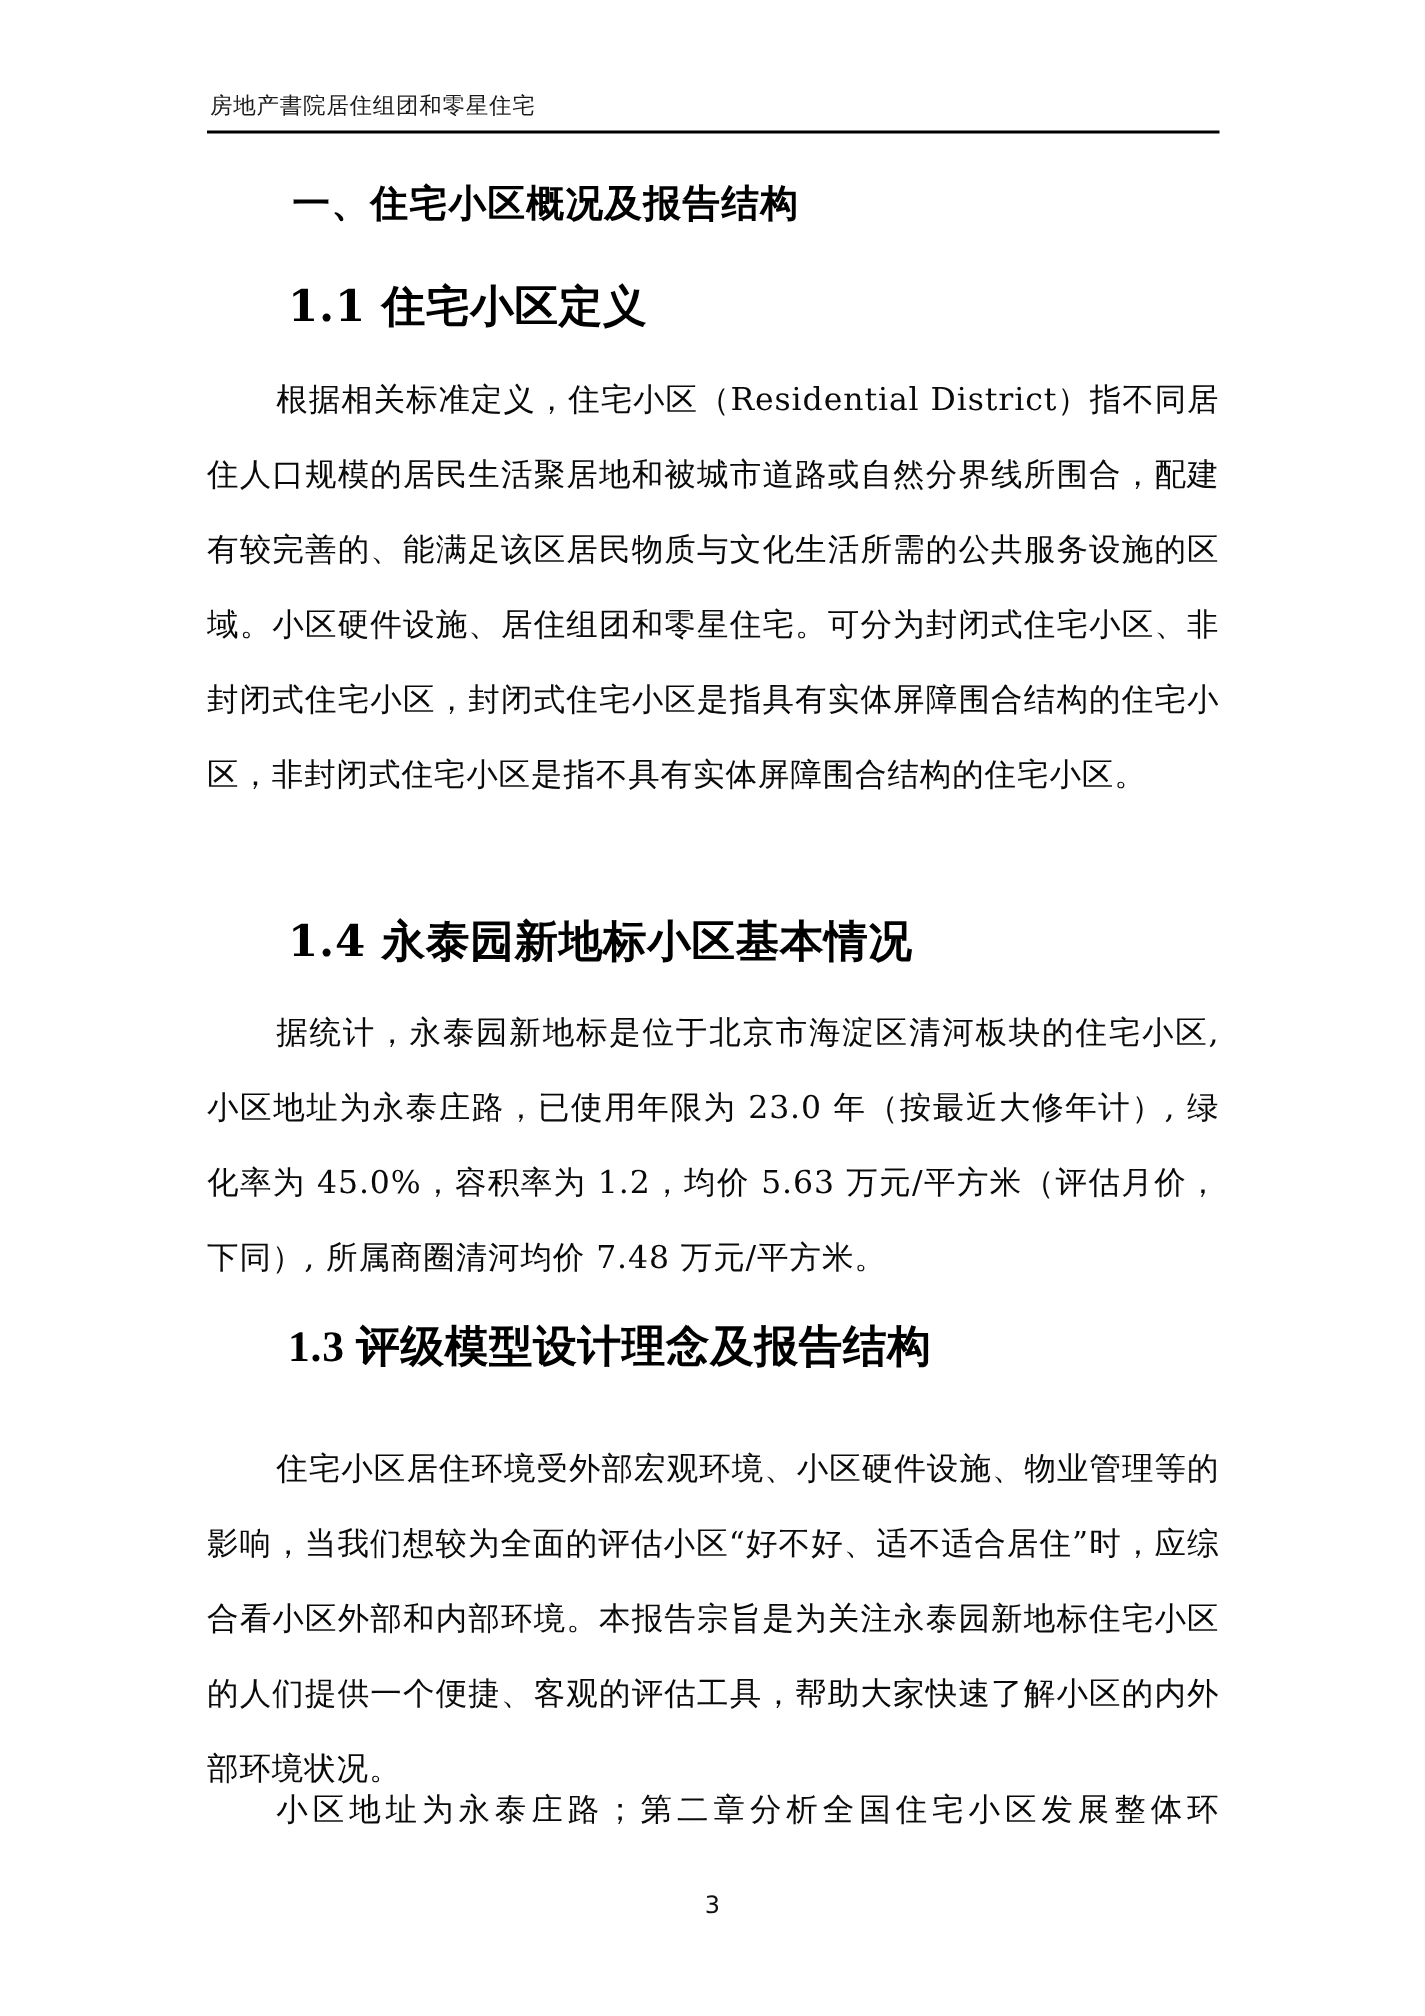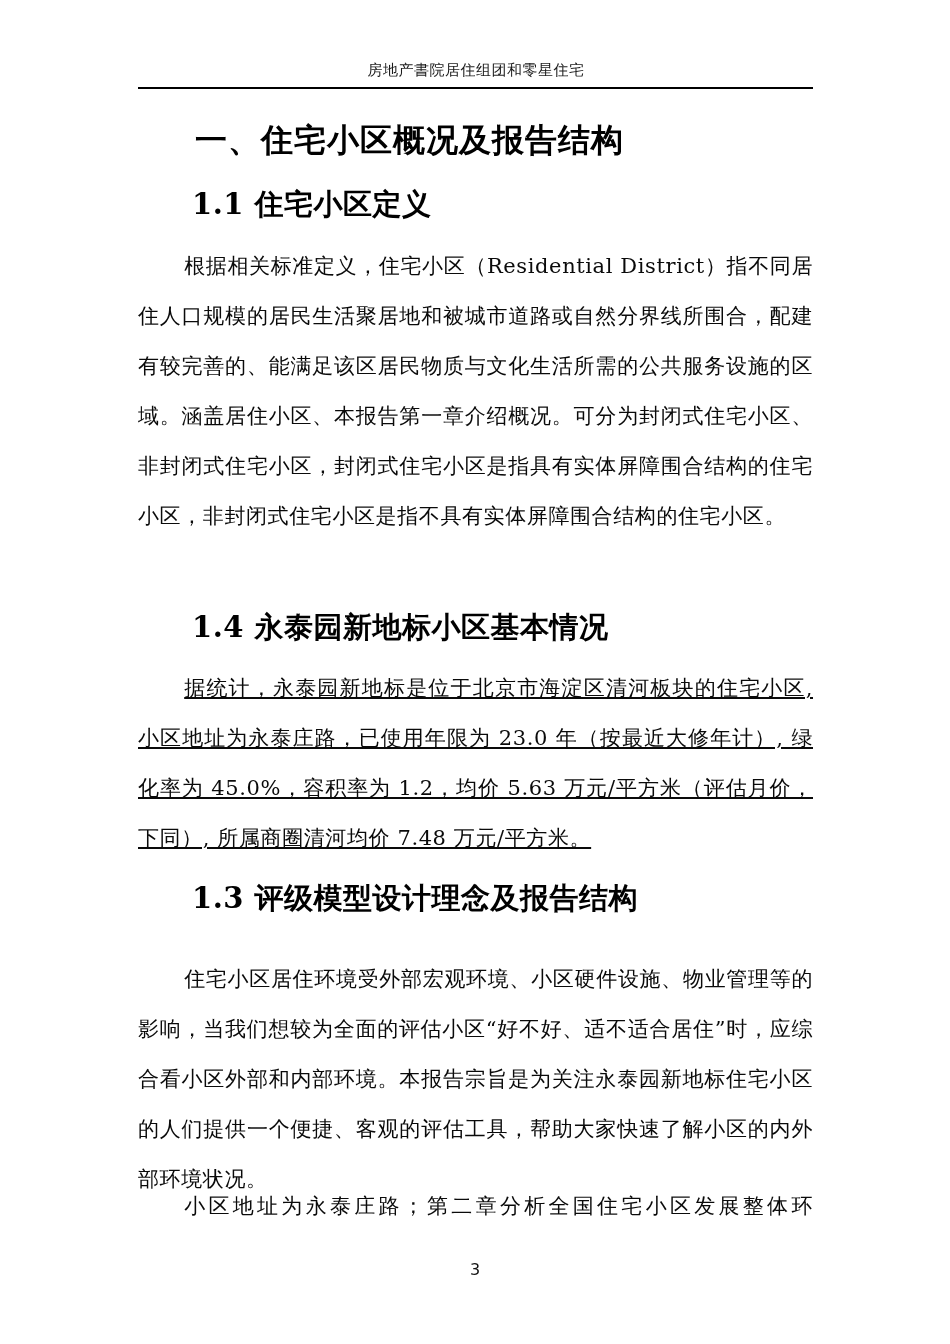--- a/index.html
+++ b/index.html
@@ -15,73 +15,73 @@
     overflow: hidden;
     color: #000000;
     font-family: "DejaVu Serif", "Liberation Serif", serif;
   }
   .page-header {
     position: absolute;
     top: 61px;
     left: 140px;
     width: 672px;
     display: flex;
-    justify-content: center;
+    justify-content: flex-start;
     align-items: flex-end;
     font-family: Liberation Mono, monospace;
     font-size: 15px;
     color: #1a1a1a;
     letter-spacing: 0.5px;
   }
   .header-rule {
     position: absolute;
     top: 87px;
     left: 138px;
     width: 675px;
     height: 2px;
     background: #000000;
   }
   .chapter-title {
     position: absolute;
     top: 121px;
     left: 195px;
     margin: 0;
-    font-size: 32px;
+    font-size: 25px;
     font-weight: bold;
     letter-spacing: 1px;
     line-height: 1.2;
     white-space: nowrap;
   }
   .section-heading {
     position: absolute;
     left: 192px;
     margin: 0;
     font-size: 29px;
     font-weight: bold;
     letter-spacing: 0.5px;
     line-height: 1.2;
     white-space: nowrap;
   }
   .h-s1 { top: 187px; }
   .h-s2 { top: 610px; }
-  .h-s3 { top: 881px; }
+  .h-s3 { top: 881px; font-family: Liberation Serif, serif; }
   .body-para {
     position: absolute;
     left: 138px;
     width: 675px;
     margin: 0;
     font-size: 21px;
     line-height: 50px;
     letter-spacing: 0.6px;
     text-align: justify;
     text-indent: 2.2em;
     color: #0a0a0a;
   }
   .p1 { top: 241px; }
-  .p2 { top: 663px; text-decoration: underline; }
+  .p2 { top: 663px; }
   .p3 { top: 954px; }
   .p4 { top: 1181px; text-align-last: justify; }
   .page-footer {
     position: absolute;
     top: 1260px;
     left: 0;
     width: 950px;
     text-align: center;
     font-family: "DejaVu Sans", "Liberation Sans", sans-serif;
     font-size: 16px;
@@ -98,21 +98,21 @@
     <span>居住组团和零星住宅</span>
   </header>
 
   <div class="header-rule"></div>
 
   <main>
 
     <h1 class="chapter-title">一、住宅小区概况及报告结构</h1>
 
     <h2 class="section-heading h-s1">1.1 住宅小区定义</h2>
-    <p class="body-para p1">根据相关标准定义，住宅小区（Residential District）指不同居住人口规模的居民生活聚居地和被城市道路或自然分界线所围合，配建有较完善的、能满足该区居民物质与文化生活所需的公共服务设施的区域。涵盖居住小区、本报告第一章介绍概况。可分为封闭式住宅小区、非封闭式住宅小区，封闭式住宅小区是指具有实体屏障围合结构的住宅小区，非封闭式住宅小区是指不具有实体屏障围合结构的住宅小区。</p>
+    <p class="body-para p1">根据相关标准定义，住宅小区（Residential District）指不同居住人口规模的居民生活聚居地和被城市道路或自然分界线所围合，配建有较完善的、能满足该区居民物质与文化生活所需的公共服务设施的区域。小区硬件设施、居住组团和零星住宅。可分为封闭式住宅小区、非封闭式住宅小区，封闭式住宅小区是指具有实体屏障围合结构的住宅小区，非封闭式住宅小区是指不具有实体屏障围合结构的住宅小区。</p>
 
     <h2 class="section-heading h-s2">1.4 永泰园新地标小区基本情况</h2>
     <p class="body-para p2">据统计，永泰园新地标是位于北京市海淀区清河板块的住宅小区, 小区地址为永泰庄路，已使用年限为 23.0 年（按最近大修年计）, 绿化率为 45.0%，容积率为 1.2，均价 5.63 万元/平方米（评估月价，下同）, 所属商圈清河均价 7.48 万元/平方米。</p>
 
     <h2 class="section-heading h-s3">1.3 评级模型设计理念及报告结构</h2>
     <p class="body-para p3">住宅小区居住环境受外部宏观环境、小区硬件设施、物业管理等的影响，当我们想较为全面的评估小区“好不好、适不适合居住”时，应综合看小区外部和内部环境。本报告宗旨是为关注永泰园新地标住宅小区的人们提供一个便捷、客观的评估工具，帮助大家快速了解小区的内外部环境状况。</p>
     <p class="body-para p4">小区地址为永泰庄路；第二章分析全国住宅小区发展整体环</p>
 
   </main>
 

